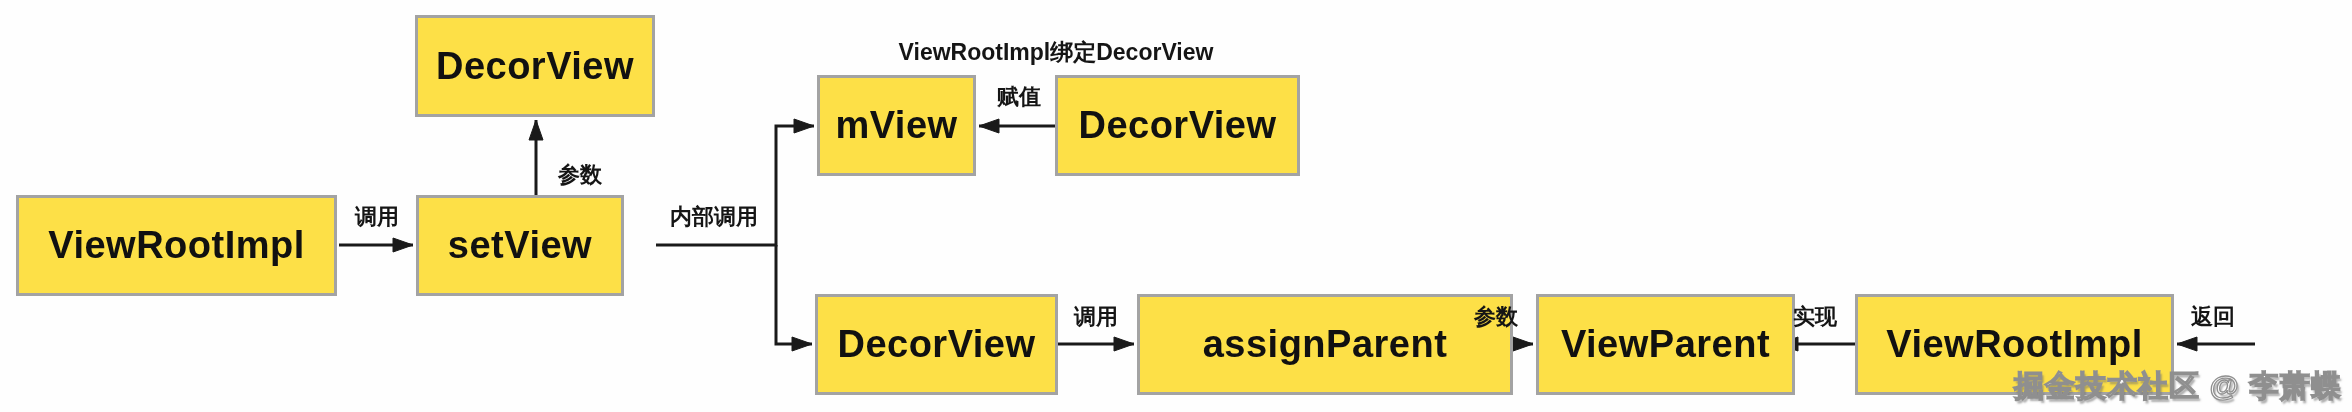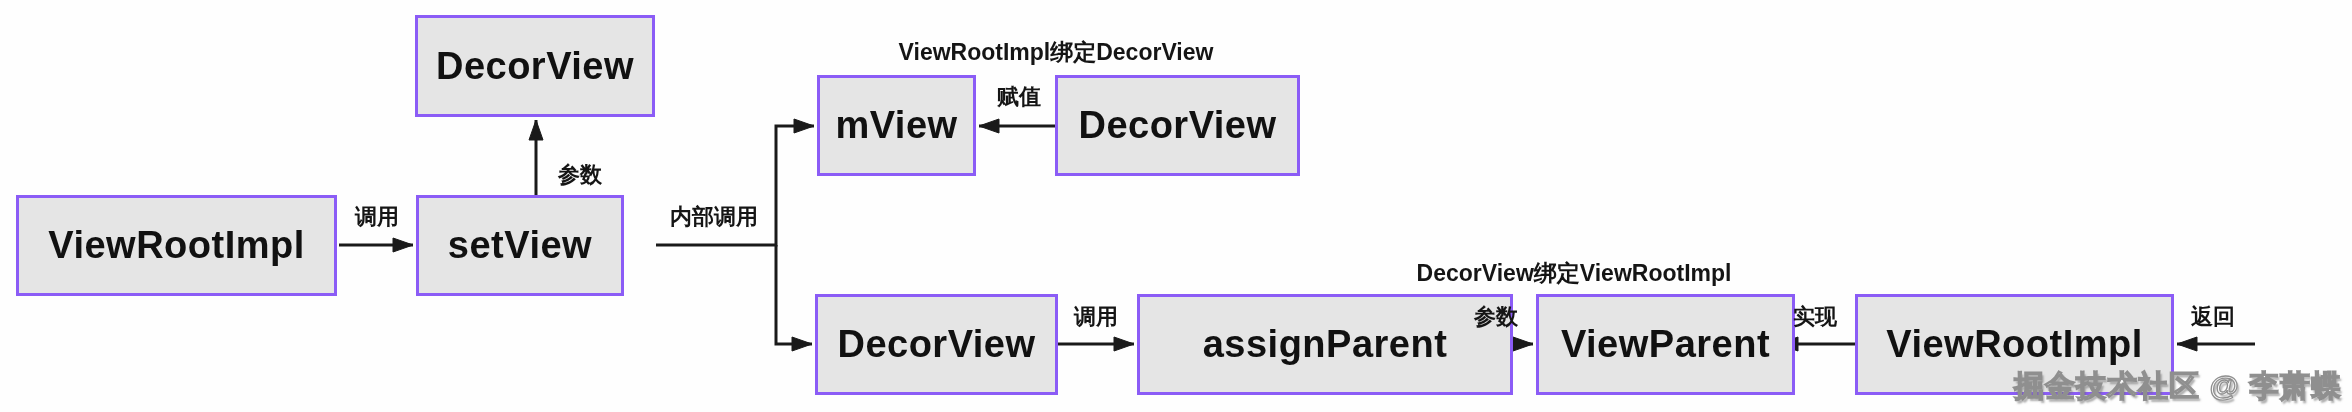--- a/index.html
+++ b/index.html
@@ -12,22 +12,22 @@
     font-family: "Liberation Sans", "DejaVu Sans", sans-serif;
   }
   .edges {
     position: absolute;
     left: 0; top: 0;
     width: 2352px; height: 412px;
   }
   .node {
     position: absolute;
     box-sizing: border-box;
-    background: #e5e5e5;
-    border: 3px solid #8b5cf6;
+    background: #fde047;
+    border: 3px solid #a3a3a3;
     display: flex;
     align-items: center;
     justify-content: center;
     font-size: 38px;
     font-weight: bold;
     color: #111111;
     letter-spacing: 0.5px;
     white-space: nowrap;
   }
   .edge-label {
@@ -121,17 +121,16 @@
   <div class="edge-label" style="left:377px; top:202px;">调用</div>
   <div class="edge-label" style="left:580px; top:160px;">参数</div>
   <div class="edge-label" style="left:714px; top:202px;">内部调用</div>
   <div class="edge-label" style="left:1019px; top:82px;">赋值</div>
   <div class="edge-label" style="left:1096px; top:302px;">调用</div>
   <div class="edge-label" style="left:1496px; top:302px;">参数</div>
   <div class="edge-label" style="left:1815px; top:302px;">实现</div>
   <div class="edge-label" style="left:2213px; top:302px;">返回</div>
 
   <div class="caption" style="left:1056px; top:37px;">ViewRootImpl绑定DecorView</div>
-  <div class="caption" style="left:1574px; top:258px;">DecorView绑定ViewRootImpl</div>
 
   <div class="watermark">掘金技术社区 @ 李萧蝶</div>
 
 </div>
 
 </body></html>

